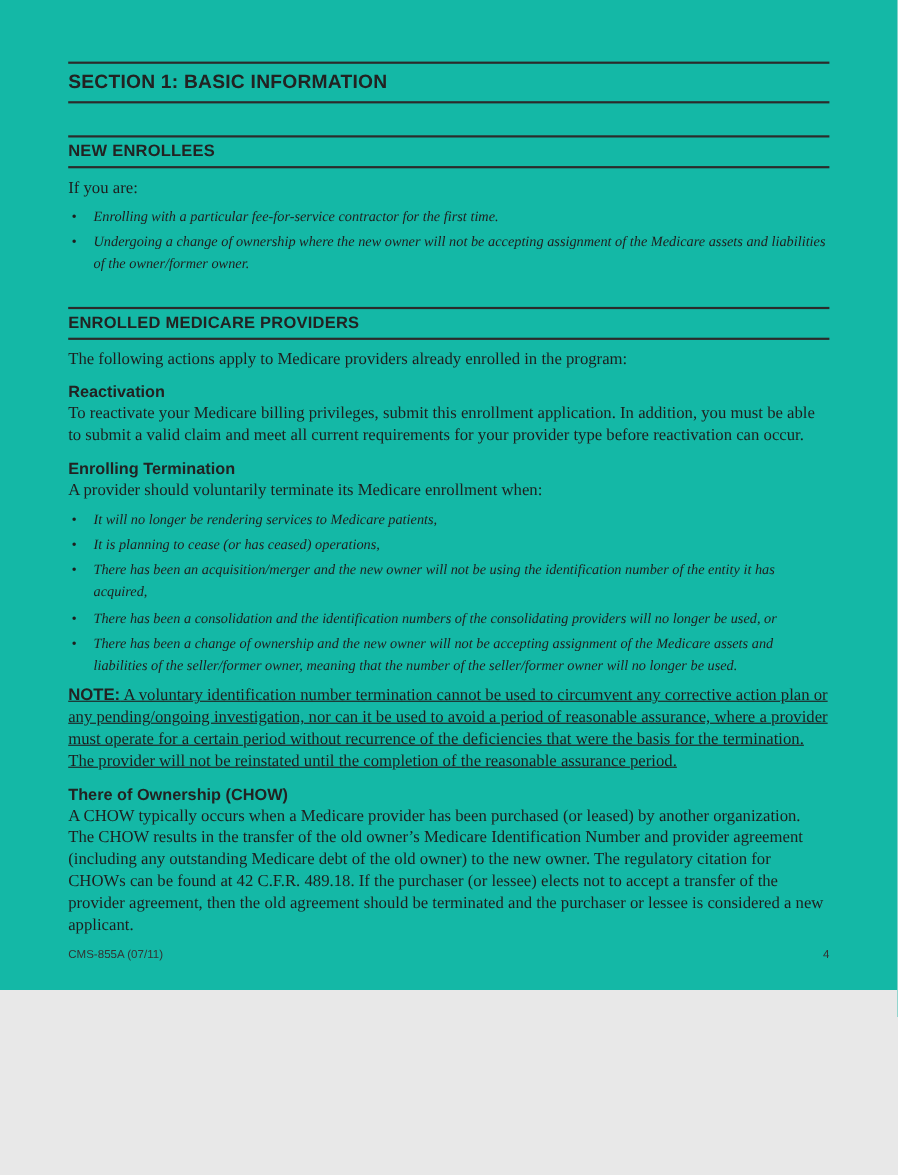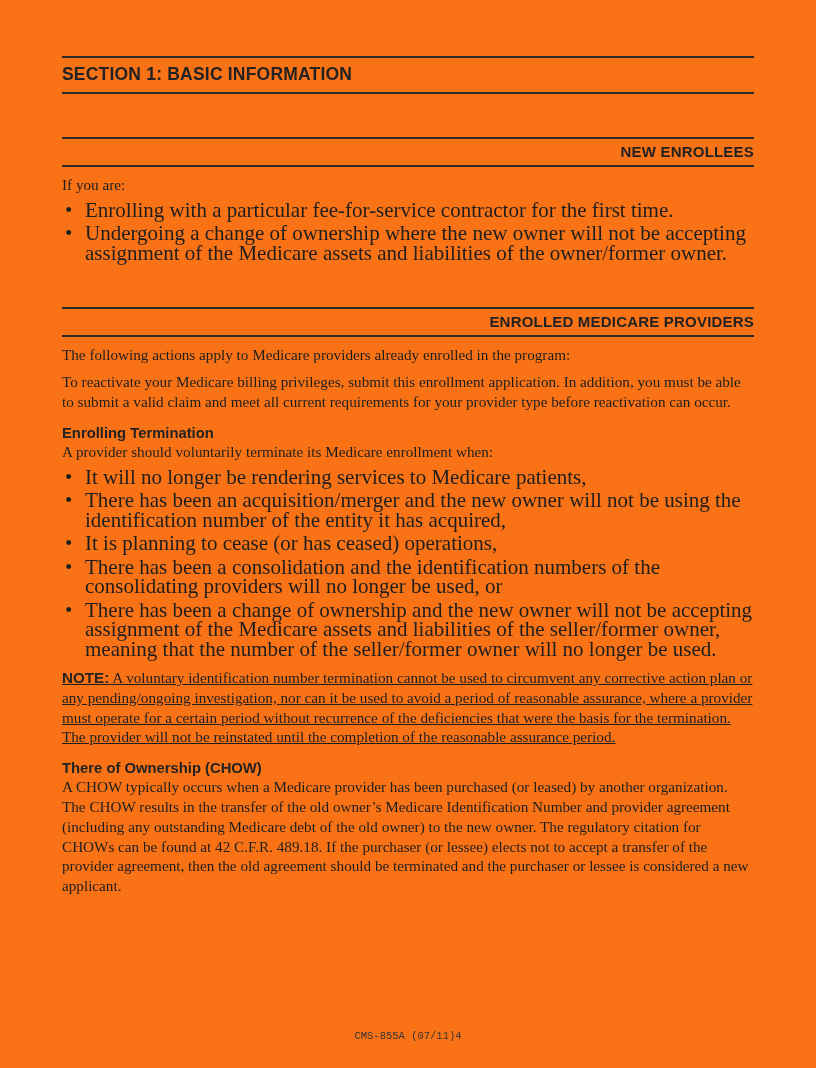--- a/index.html
+++ b/index.html
@@ -1,21 +1,21 @@
 <!DOCTYPE html>
 <html><head>
 <meta charset="utf-8">
 <style>
   * { margin: 0; padding: 0; box-sizing: border-box; }
   html, body { background: #e8e8e8; }
   .page {
     width: 816px;
-    height: 1068px;
+    height: 900px;
     margin: 0 auto;
-    background: #f97316;
+    background: #14b8a6;
     position: relative;
     font-family: "Liberation Serif", serif;
     color: #1e1e1e;
     overflow: hidden;
   }
   .content {
     padding: 56px 62px 0 62px;
   }
   
   .section-banner {
@@ -27,23 +27,23 @@
     font-family: "Liberation Sans", sans-serif;
     font-weight: bold;
     font-size: 17.5px;
     letter-spacing: 0.2px;
     color: #222;
   }
   
   .sub-banner {
     border-top: 2px solid #2b2b2b;
     border-bottom: 2px solid #2b2b2b;
-    text-align: right;
+    text-align: left;
     padding: 4px 0 5px 0;
-    margin-top: 43px;
+    margin-top: 29px;
   }
   .sub-banner .t {
     font-family: "Liberation Sans", sans-serif;
     font-weight: bold;
     font-size: 15px;
     letter-spacing: 0.2px;
     color: #222;
   }
   .body-text {
     font-size: 15.2px;
@@ -58,45 +58,46 @@
     margin-top: 13px;
     margin-bottom: 1px;
   }
   .subhead + p.body-text { margin-top: 0; }
   ul.bullets {
     list-style: none;
     margin-top: 6px;
   }
   ul.bullets li {
     display: flex;
-    font-size: 21px;
+    font-size: 13px;
     line-height: 19.8px;
     margin-bottom: 3.5px;
+    font-style: italic;
   }
   ul.bullets li::before {
     content: "\2022";
     width: 20px;
     flex: 0 0 20px;
     padding-left: 3px;
   }
   ul.bullets li .li-text { flex: 1; }
   .note-label {
     font-family: "Liberation Sans", sans-serif;
     font-weight: bold;
     color: #222;
   }
   .note-para { margin-top: 10px; text-decoration: underline; }
   .footer {
     position: absolute;
     left: 62px;
     right: 62px;
     bottom: 26px;
     display: flex;
-    justify-content: center;
-    font-family: Liberation Mono, monospace;
+    justify-content: space-between;
+    font-family: Liberation Sans, sans-serif;
     font-size: 10.5px;
     color: #333;
   }
 </style>
 </head>
 <body>
 
 <div class="page">
   <div class="content">
 
@@ -118,34 +119,35 @@
           <span class="li-text">Undergoing a change of ownership where the new owner will not be accepting assignment of the Medicare assets and liabilities of the owner/former owner.</span>
         </li>
     </ul>
 
     <div class="sub-banner">
       <div class="t">ENROLLED MEDICARE PROVIDERS</div>
     </div>
 
     <p class="body-text">The following actions apply to Medicare providers already enrolled in the program:</p>
 
+    <div class="subhead">Reactivation</div>
     <p class="body-text">To reactivate your Medicare billing privileges, submit this enrollment application. In addition, you must be able to submit a valid claim and meet all current requirements for your provider type before reactivation can occur.</p>
 
     <div class="subhead">Enrolling Termination</div>
     <p class="body-text">A provider should voluntarily terminate its Medicare enrollment when:</p>
 
     <ul class="bullets">
       <li>
           <span class="li-text">It will no longer be rendering services to Medicare patients,</span>
         </li>
       <li>
-          <span class="li-text">There has been an acquisition/merger and the new owner will not be using the identification number of the entity it has acquired,</span>
+          <span class="li-text">It is planning to cease (or has ceased) operations,</span>
         </li>
       <li>
-          <span class="li-text">It is planning to cease (or has ceased) operations,</span>
+          <span class="li-text">There has been an acquisition/merger and the new owner will not be using the identification number of the entity it has acquired,</span>
         </li>
       <li>
           <span class="li-text">There has been a consolidation and the identification numbers of the consolidating providers will no longer be used, or</span>
         </li>
       <li>
           <span class="li-text">There has been a change of ownership and the new owner will not be accepting assignment of the Medicare assets and liabilities of the seller/former owner, meaning that the number of the seller/former owner will no longer be used.</span>
         </li>
     </ul>
 
     <p class="body-text note-para"><span class="note-label">NOTE:</span><span> A voluntary identification number termination cannot be used to circumvent any corrective action plan or any pending/ongoing investigation, nor can it be used to avoid a period of reasonable assurance, where a provider must operate for a certain period without recurrence of the deficiencies that were the basis for the termination. The provider will not be reinstated until the completion of the reasonable assurance period.</span></p>

